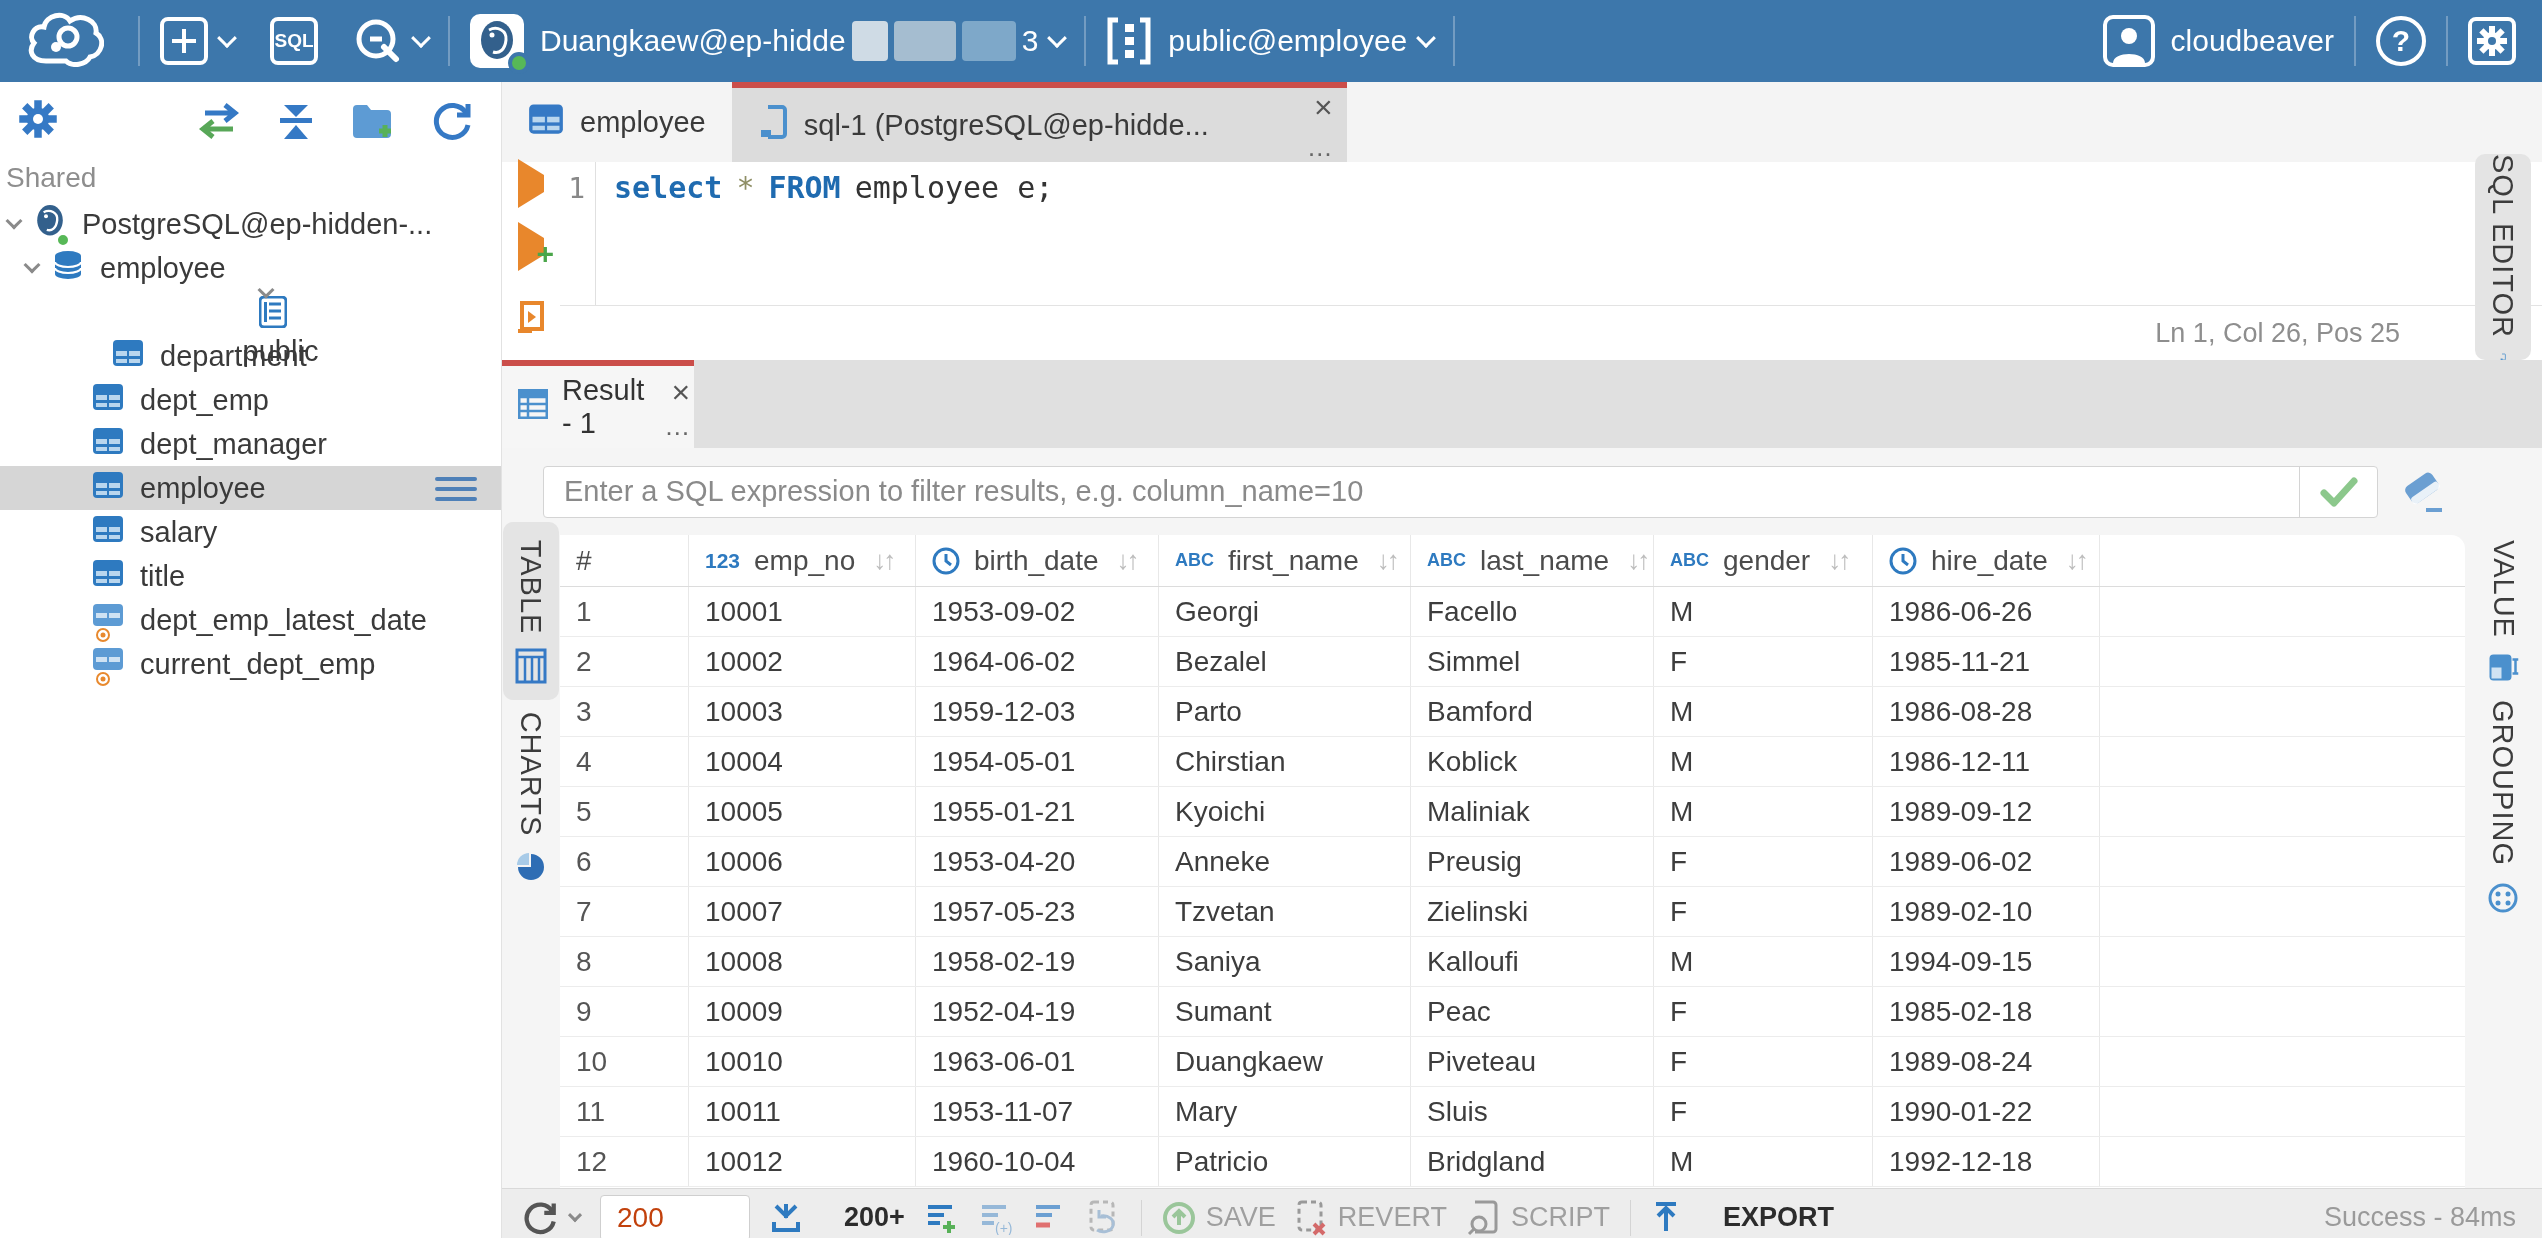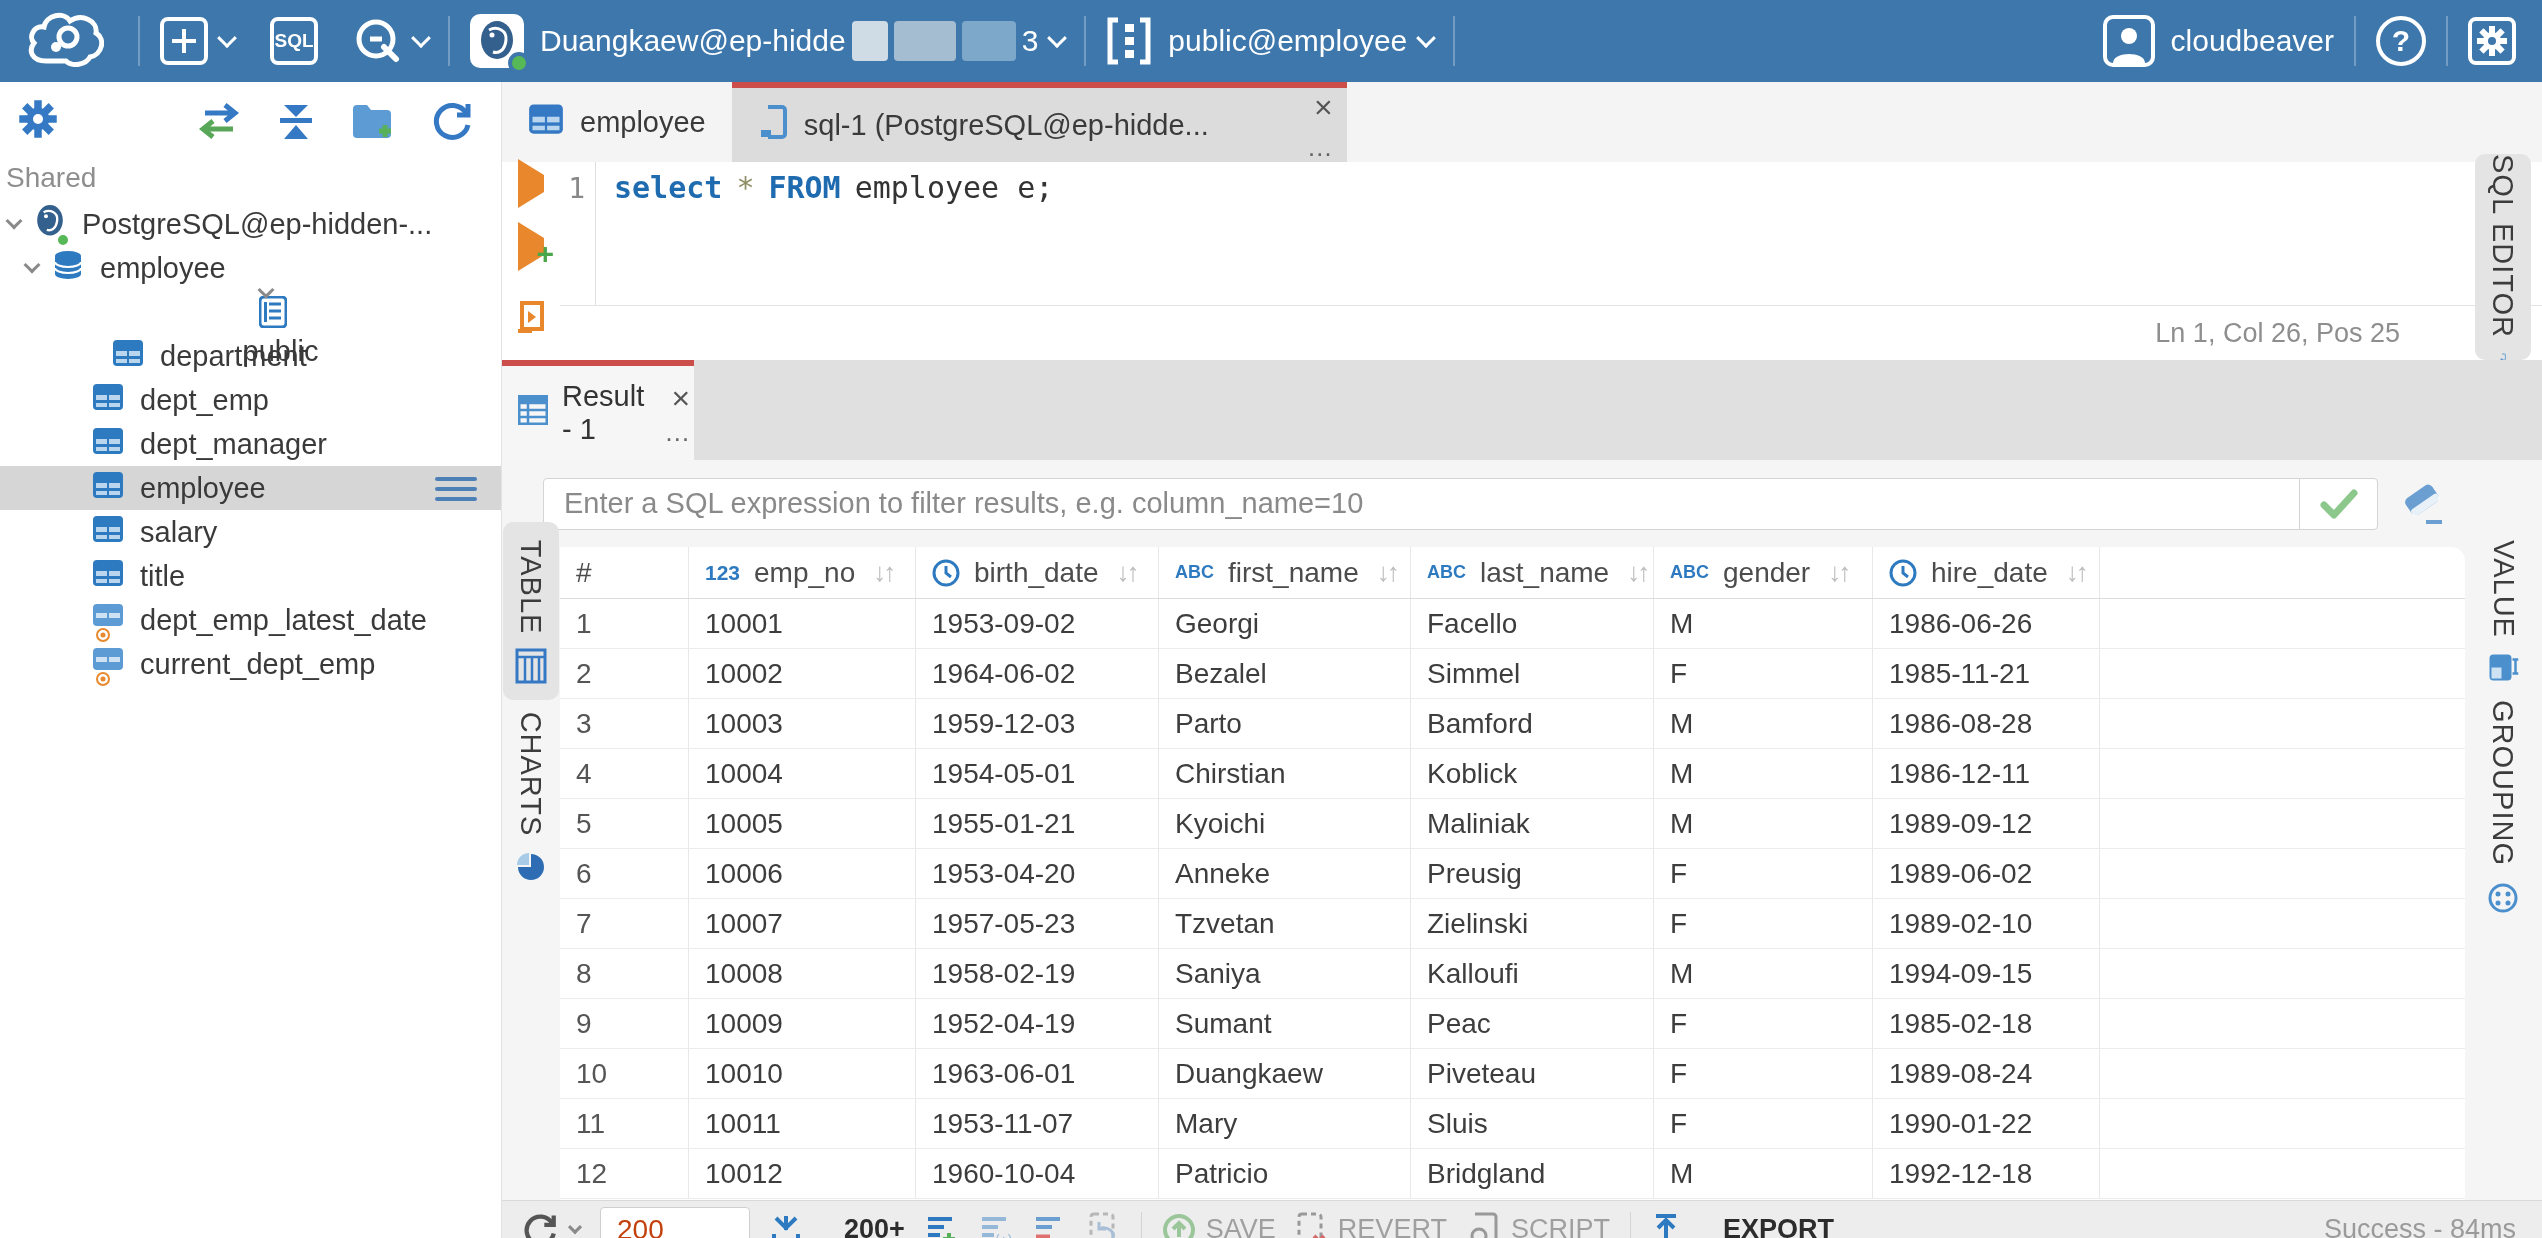--- a/index.html
+++ b/index.html
@@ -55,21 +55,21 @@
   .tri { width:0; height:0; border-left:26px solid #e8872c; border-top:16px solid transparent; border-bottom:16px solid transparent; }
   .plus-g { position:absolute; right:-10px; bottom:-8px; color:#4aa64a; font-size:30px; font-weight:bold; line-height:20px; }
   .ed-main { flex:1; display:flex; flex-direction:column; min-width:0; }
   .code-area { height:143px; display:flex; }
   .lncol { width:36px; border-right:1px solid #e0e0e0; text-align:right; padding:10px 10px 0 0; font-family:"DejaVu Sans Mono",monospace; font-size:28px; color:#888; flex:0 0 auto; }
   .code { padding:8px 0 0 18px; font-family:"DejaVu Sans Mono",monospace; font-size:30px; color:#333; white-space:nowrap; }
   .kw { color:#1f6bb0; font-weight:bold; }
   .op { color:#8f8f66; margin:0 14px; }
   .statusbar { height:55px; border-top:1px solid #e3e3e3; display:flex; align-items:center; justify-content:flex-end; padding-right:142px; font-size:27px; color:#8e8e8e; }
 
-  .result-band { height:100px; background:#e0e0e0; display:flex; flex:0 0 auto; position:relative; z-index:3; }
+  .result-band { height:88px; background:#e0e0e0; display:flex; flex:0 0 auto; position:relative; z-index:3; }
   .result-tab { width:192px; background:#f6f6f6; border-top:6px solid #cb4e4a; display:flex; align-items:center; padding:0 8px 0 16px; gap:14px; font-size:29px; color:#333; }
   .result-tab .tabclose { margin-left:6px; height:60px; }
 
   .filter-row { height:87px; background:#f5f5f5; display:flex; align-items:center; padding-left:41px; flex:0 0 auto; z-index:2; }
   .filter-box { width:1835px; height:52px; background:#fff; border:1px solid #d4d4d4; border-radius:4px; display:flex; align-items:center; overflow:hidden; }
   .filter-box input { flex:1; border:0; outline:none; font-size:29px; color:#555; padding-left:20px; font-family:Liberation Sans, sans-serif; background:transparent; height:100%; }
   .filter-box input::placeholder { color:#8a8a8a; }
   .check-cell { width:78px; height:100%; border-left:1px solid #d4d4d4; display:flex; align-items:center; justify-content:center; flex:0 0 auto; }
   .eraser { margin-left:22px; display:flex; }
 

